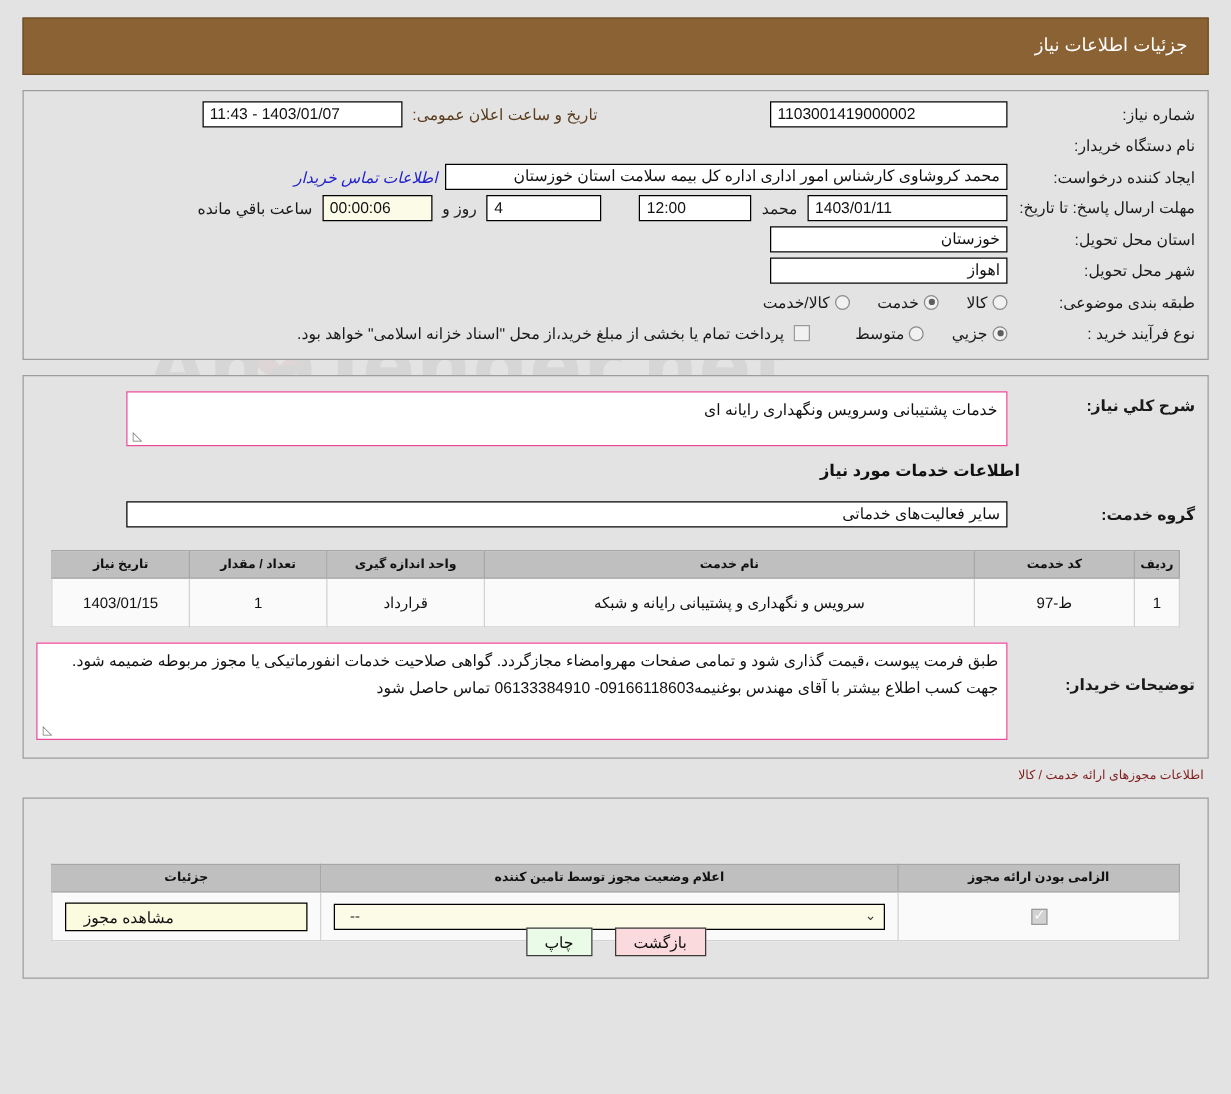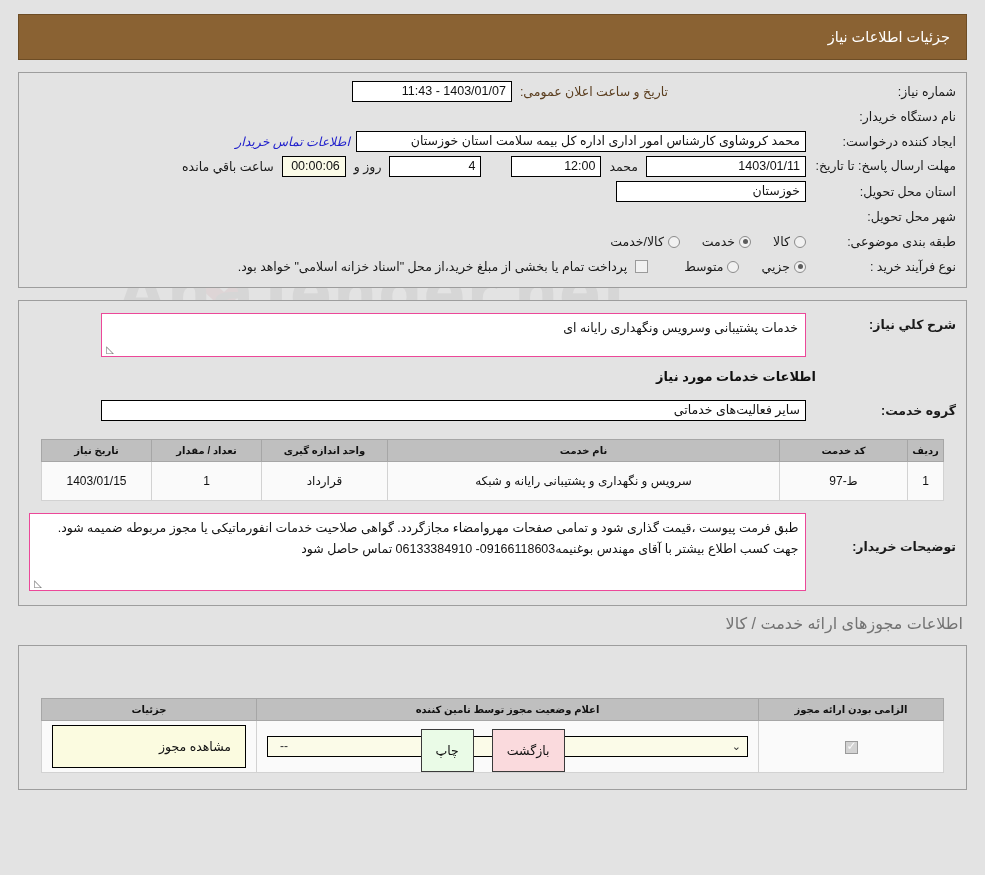--- a/index.html
+++ b/index.html
@@ -112,21 +112,21 @@
   .lbl.w150 { width: 150px; }
 
   .fld {
     border: 1px solid #000;
     background: #fff;
     height: 21px;
     line-height: 19px;
     font-size: 12.5px;
     padding: 0 5px;
     color: #111;
-    text-align: right;
+    text-align: left;
     overflow: hidden;
     white-space: nowrap;
   }
   .fld.rtl-right { text-align: right; }
   .fld.cream { background: #fbfbe8; }
 
   .lbl2 {
     font-size: 12.5px;
     color: #1a1a1a;
     padding: 0 8px;
@@ -227,23 +227,23 @@
     text-align: center;
     color: #111;
     font-size: 12px;
   }
 
   
   .btn {
     display: inline-block;
     border: 1px solid #3a3a3a;
     font-size: 12.5px;
-    padding: 13px 14px;
+    padding: 3px 14px;
     cursor: pointer;
-    text-align: right;
+    text-align: left;
   }
   .btn.pink  { background: #fadadd; color: #111; }
   .btn.green { background: #eafbe7; color: #111; }
   .btn.cream { background: #fbfbe0; color: #111; border: 1px solid #000; }
 
   .select {
     border: 1px solid #000;
     background: #fbfbe8;
     height: 21px;
     line-height: 19px;
@@ -260,22 +260,22 @@
   .footer-bar {
     position: absolute;
     left: 0; right: 0; bottom: 18px;
     display: flex;
     justify-content: center;
     gap: 18px;
     z-index: 3;
   }
 
   .caption-line {
-    font-size: 16px;
-    color: #737373;
+    font-size: 10px;
+    color: #7f1d1d;
     margin: 8px 22px 0 22px;
     text-align: right;
   }
 </style>
 </head>
 <body>
 
 <div class="page">
 
   <div class="watermark">
@@ -288,20 +288,21 @@
   <div class="content">
 
     <div class="titlebar">
       <span class="t">جزئیات اطلاعات نیاز</span>
     </div>
 
     <div class="panel" style="padding:6px 0 8px 0;">
 
       <div class="frow">
         <div class="lbl w150">شماره نیاز:</div>
+        <div class="fld" style="width:190px;">1103001419000002</div>
         <div class="lbl2 brown" style="margin-right:130px;">تاریخ و ساعت اعلان عمومی:</div>
         <div class="fld" style="width:160px;">1403/01/07 - 11:43</div>
       </div>
 
       <div class="frow">
         <div class="lbl w150">نام دستگاه خریدار:</div>
       </div>
 
       <div class="frow">
         <div class="lbl w150">ایجاد کننده درخواست:</div>
@@ -309,31 +310,32 @@
         <div class="lbl2 blue" style="cursor:pointer;">اطلاعات تماس خریدار</div>
       </div>
 
       <div class="frow" style="align-items:center;">
         <div class="lbl w150" style="line-height:1.25;">مهلت ارسال پاسخ: تا تاریخ:</div>
         <div class="fld" style="width:160px;">1403/01/11</div>
         <div class="lbl2">محمد</div>
         <div class="fld" style="width:90px;">12:00</div>
         <div class="fld" style="width:92px;margin-right:30px;">4</div>
         <div class="lbl2">روز و</div>
-        <div class="fld cream" style="width:64px;">00:00:06</div>
+        <div class="fld cream" style="width:88px;">00:00:06</div>
         <div class="lbl2">ساعت باقي مانده</div>
       </div>
 
       <div class="frow">
         <div class="lbl w150">استان محل تحویل:</div>
         <div class="fld rtl-right" style="width:190px;">خوزستان</div>
       </div>
 
       <div class="frow">
         <div class="lbl w150">شهر محل تحویل:</div>
+        <div class="fld rtl-right" style="width:190px;">اهواز</div>
       </div>
 
       <div class="frow">
         <div class="lbl w150">طبقه بندی موضوعی:</div>
 
         <div class="radio-grp">
           <span class="radio"></span>
           <span class="rl">کالا</span>
         </div>
         <div class="radio-grp">
@@ -414,21 +416,21 @@
       </div>
     </div>
 
     <div class="caption-line">اطلاعات مجوزهای ارائه خدمت / کالا</div>
 
     <div class="panel" style="height:145px;padding-top:52px;">
       <div style="margin:0 22px;">
         <table class="grid">
           <thead>
             <tr>
-              <th style="width:185px;">الزامی بودن ارائه مجوز</th>
+              <th style="width:225px;">الزامی بودن ارائه مجوز</th>
               <th>اعلام وضعیت مجوز توسط تامین کننده</th>
               <th style="width:215px;">جزئیات</th>
             </tr>
           </thead>
           <tbody>
             <tr>
               <td>
                 <span class="chk on"></span>
               </td>
               <td style="padding:4px 10px;">

